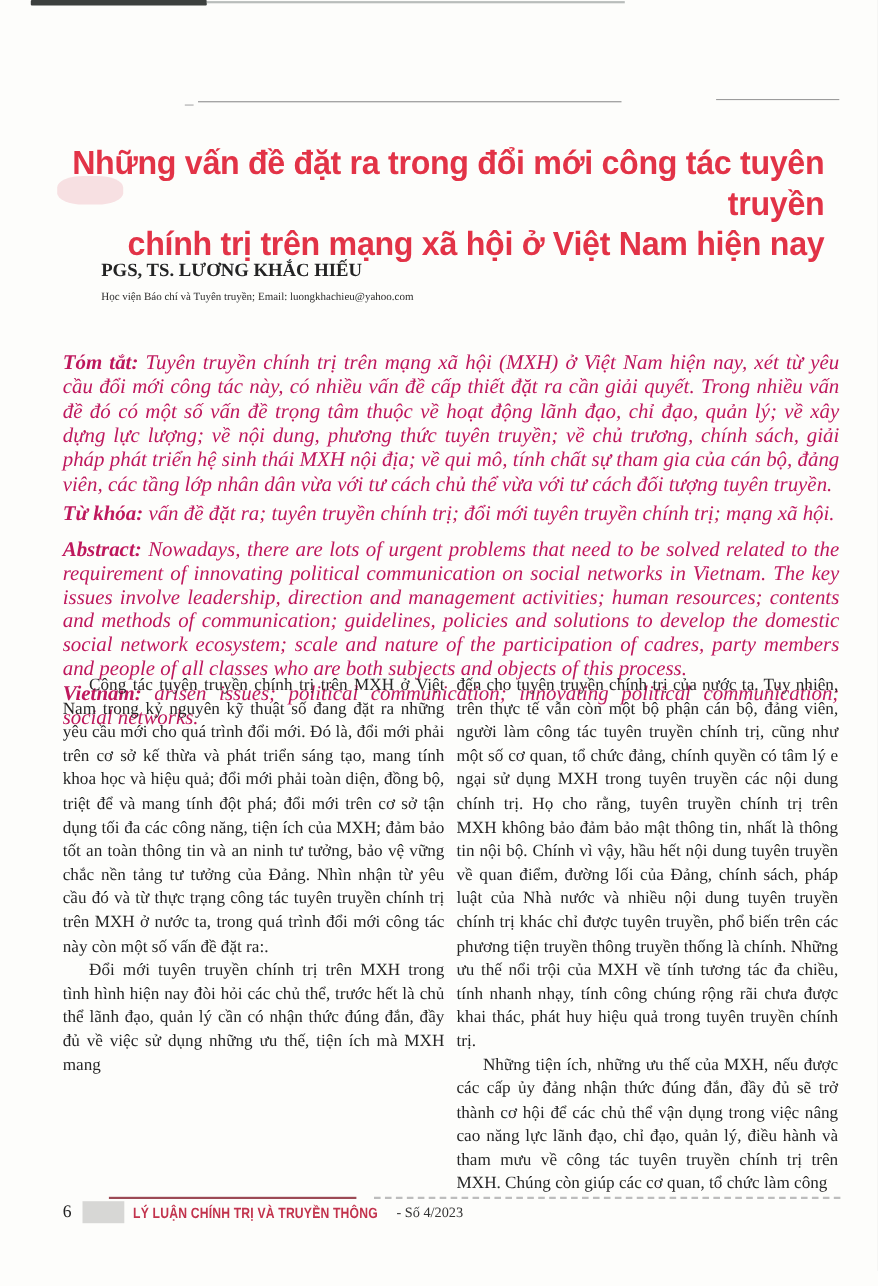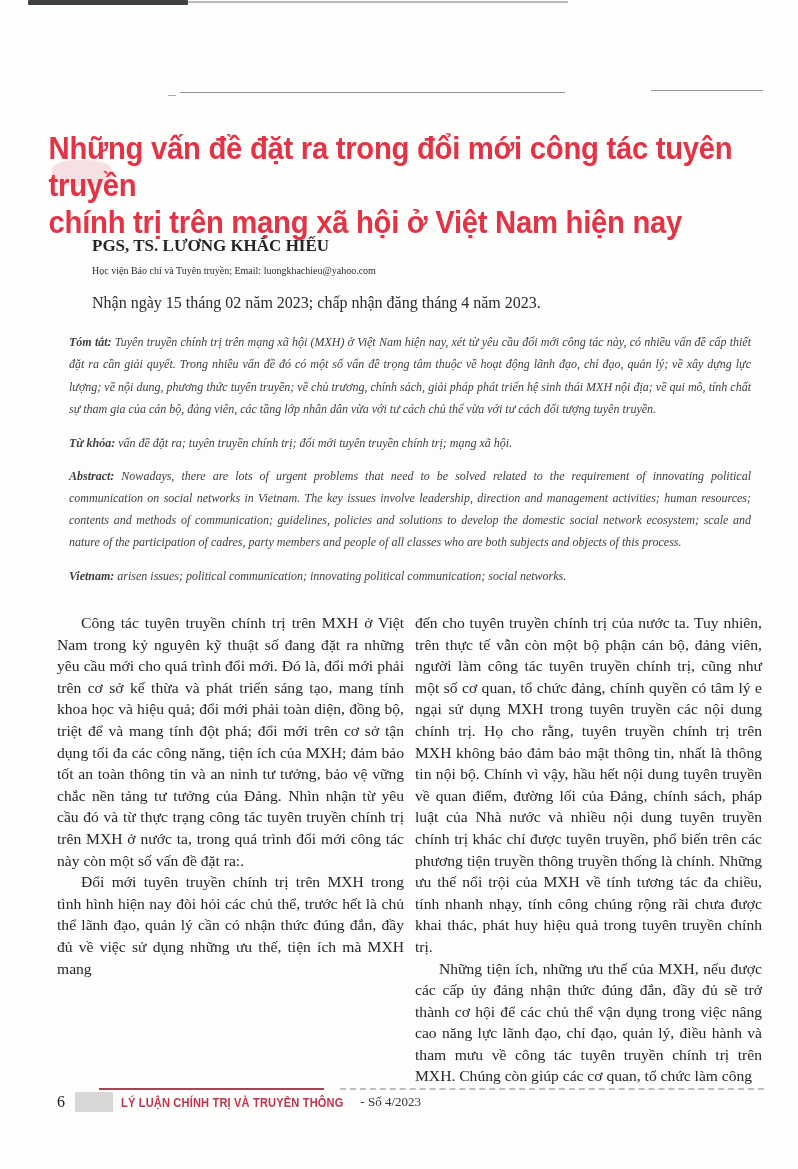--- a/index.html
+++ b/index.html
@@ -24,37 +24,37 @@
     font-weight:bold;font-size:16.5px;letter-spacing:.2px;
     color:#d5495e;
   }
   .kicker-rule-a{position:absolute;left:180px;top:92px;width:385px;height:1px;background:#8f8f8f;}
   .kicker-rule-b{position:absolute;left:651px;top:90px;width:112px;height:1px;background:#9c9c9c;}
   .kicker-rule-dot{position:absolute;left:168px;top:95px;width:8px;height:1px;background:#aaa;}
 
   
   .title{
     position:absolute;left:34px;top:130px;width:730px;
-    text-align:left;
+    text-align:right;
     font-family:"Liberation Sans","DejaVu Sans",sans-serif;
     font-weight:bold;font-size:30.5px;line-height:37px;
     color:#e23347;
     letter-spacing:-.3px;
   }
   .title .tline{display:block;transform:scaleX(.96);}
 
   
   .byline{position:absolute;left:57px;top:234px;width:706px;margin-left:35px;}
   .author{font-weight:bold;font-size:17px;line-height:23px;color:#242424;}
   .affiliation{font-size:10px;line-height:21px;margin-top:3px;}
   .dates{font-size:16px;line-height:21px;margin-top:11px;}
 
   
   .front{position:absolute;left:57px;top:319px;width:706px;text-align:justify;}
-  .front p{margin:12px;font-style:italic;font-size:12px;line-height:22.3px;color:#404040;}
+  .front p{margin:0;font-style:italic;font-size:19px;line-height:22.3px;color:#be185d;}
   .front .lbl{font-weight:bold;}
   .p-tukhoa{margin-top:4px !important;}
   .p-abstract{margin-top:10px !important;line-height:21.8px !important;}
 
   
   .columns{
     position:absolute;left:57px;top:612px;width:706px;
     display:flex;gap:11px;
     font-size:15.6px;line-height:21.6px;text-align:justify;
     color:#262626;
@@ -96,21 +96,20 @@
   <div class="title-smudge"></div>
 
   <h1 class="title" style="margin:0;">
     <span class="tline">Những vấn đề đặt ra trong đổi mới công tác tuyên truyền</span>
     <span class="tline">chính trị trên mạng xã hội ở Việt Nam hiện nay</span>
   </h1>
 
   <div class="byline">
     <div class="author">PGS, TS. LƯƠNG KHẮC HIẾU</div>
     <div class="affiliation">Học viện Báo chí và Tuyên truyền; Email: luongkhachieu@yahoo.com</div>
-    <div class="dates">Nhận ngày 15 tháng 02 năm 2023; chấp nhận đăng tháng 4 năm 2023.</div>
   </div>
 
   <div class="front">
     <p><span class="lbl">Tóm tắt:</span><span> Tuyên truyền chính trị trên mạng xã hội (MXH) ở Việt Nam hiện nay, xét từ yêu cầu đổi mới công tác này, có nhiều vấn đề cấp thiết đặt ra cần giải quyết. Trong nhiều vấn đề đó có một số vấn đề trọng tâm thuộc về hoạt động lãnh đạo, chỉ đạo, quản lý; về xây dựng lực lượng; về nội dung, phương thức tuyên truyền; về chủ trương, chính sách, giải pháp phát triển hệ sinh thái MXH nội địa; về qui mô, tính chất sự tham gia của cán bộ, đảng viên, các tầng lớp nhân dân vừa với tư cách chủ thể vừa với tư cách đối tượng tuyên truyền.</span></p>
     <p class="p-tukhoa"><span class="lbl">Từ khóa:</span><span> vấn đề đặt ra; tuyên truyền chính trị; đổi mới tuyên truyền chính trị; mạng xã hội.</span></p>
     <p class="p-abstract"><span class="lbl">Abstract:</span><span> Nowadays, there are lots of urgent problems that need to be solved related to the requirement of innovating political communication on social networks in Vietnam. The key issues involve leadership, direction and management activities; human resources; contents and methods of communication; guidelines, policies and solutions to develop the domestic social network ecosystem; scale and nature of the participation of cadres, party members and people of all classes who are both subjects and objects of this process.</span></p>
     <p class="p-abstract" style="margin-top:0 !important;"><span class="lbl">Vietnam:</span><span> arisen issues; political communication; innovating political communication; social networks.</span></p>
   </div>
 
   <div class="columns">

